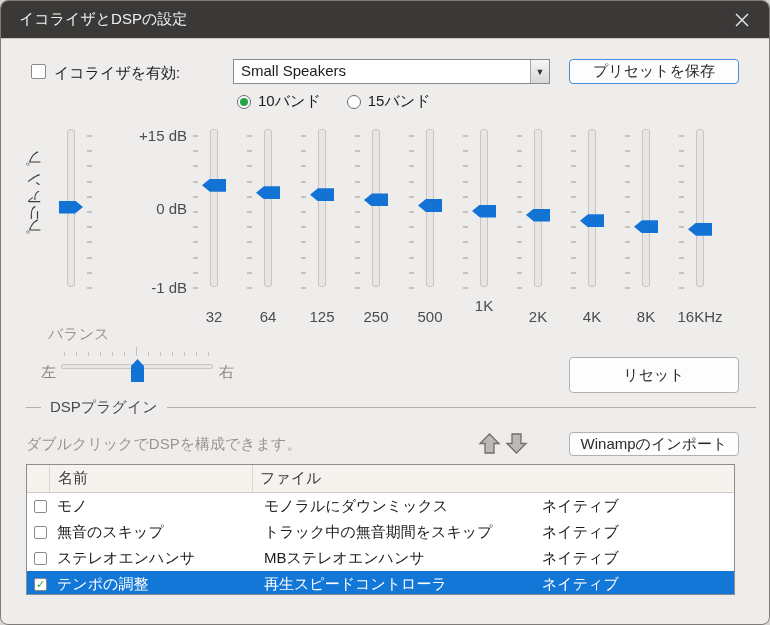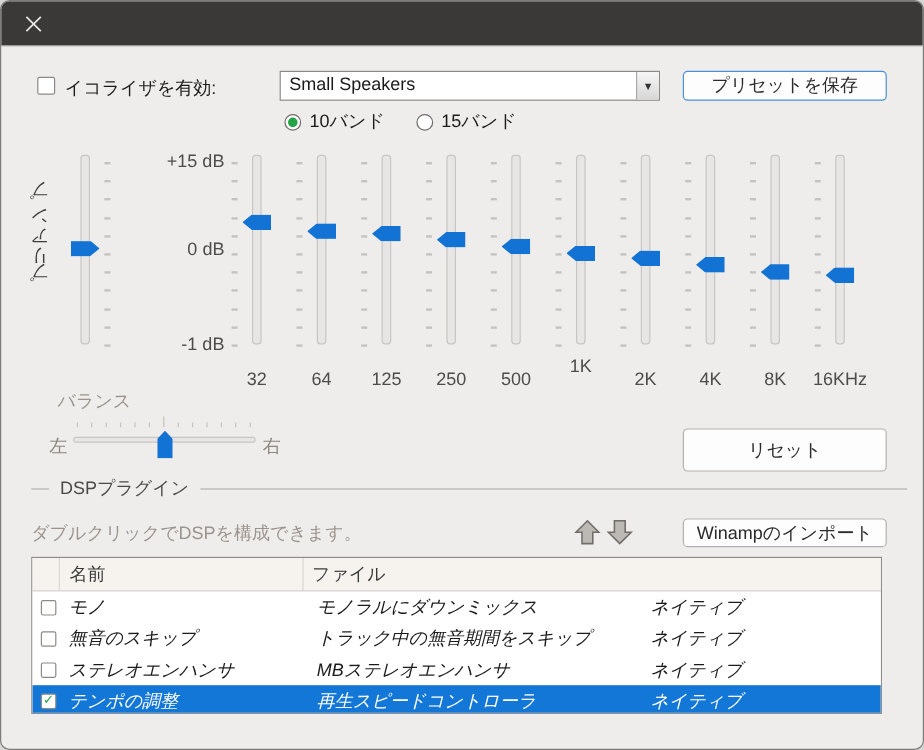--- a/index.html
+++ b/index.html
@@ -68,39 +68,40 @@
   }
   .t-header{
     display:grid;grid-template-columns:22px 203px 283px 1fr;height:28px;background:#f6f2ee;
     border-bottom:1px solid #ccc8c4;align-items:center;
   }
   .t-header .hcell{font-size:15px;color:#3a3a3a;height:100%;display:flex;align-items:center;
     border-left:1px solid #dad6d2;}
   .t-header .hcell:first-child{border-left:none;}
   .t-row{
     display:grid;grid-template-columns:22px 203px 283px 1fr;height:26px;align-items:center;
-    font-size:15px;color:#1b1b1b;background:#fff;font-style:italic;
+    font-size:15px;color:#1b1b1b;background:#fff;
   }
   .t-row.selected{background:#1377d8;color:#fff;}
   .row-cb{
     width:13px;height:13px;background:#fff;border:1px solid #8c8a88;border-radius:2px;
     margin-left:7px;display:flex;align-items:center;justify-content:center;
     font-size:11px;font-weight:bold;color:#27a347;line-height:1;
   }
   .cell-name{padding-left:8px;white-space:nowrap;overflow:hidden;}
   .cell-desc{padding-left:12px;white-space:nowrap;overflow:hidden;}
   .cell-file{padding-left:7px;white-space:nowrap;overflow:hidden;}
   .arrow-icon{position:absolute;width:23px;height:23px;}
 </style>
 </head>
 <body>
 
 <div class="window">
 
   <div class="titlebar">
+    <span class="title">イコライザとDSPの設定</span>
     <span class="close-x">
       <svg width="18" height="18" viewBox="0 0 18 18">
         <line x1="3" y1="3" x2="15" y2="15" stroke="#e8e8e8" stroke-width="1.4"></line>
         <line x1="15" y1="3" x2="3" y2="15" stroke="#e8e8e8" stroke-width="1.4"></line>
       </svg>
     </span>
   </div>
 
   <div class="body">
 

